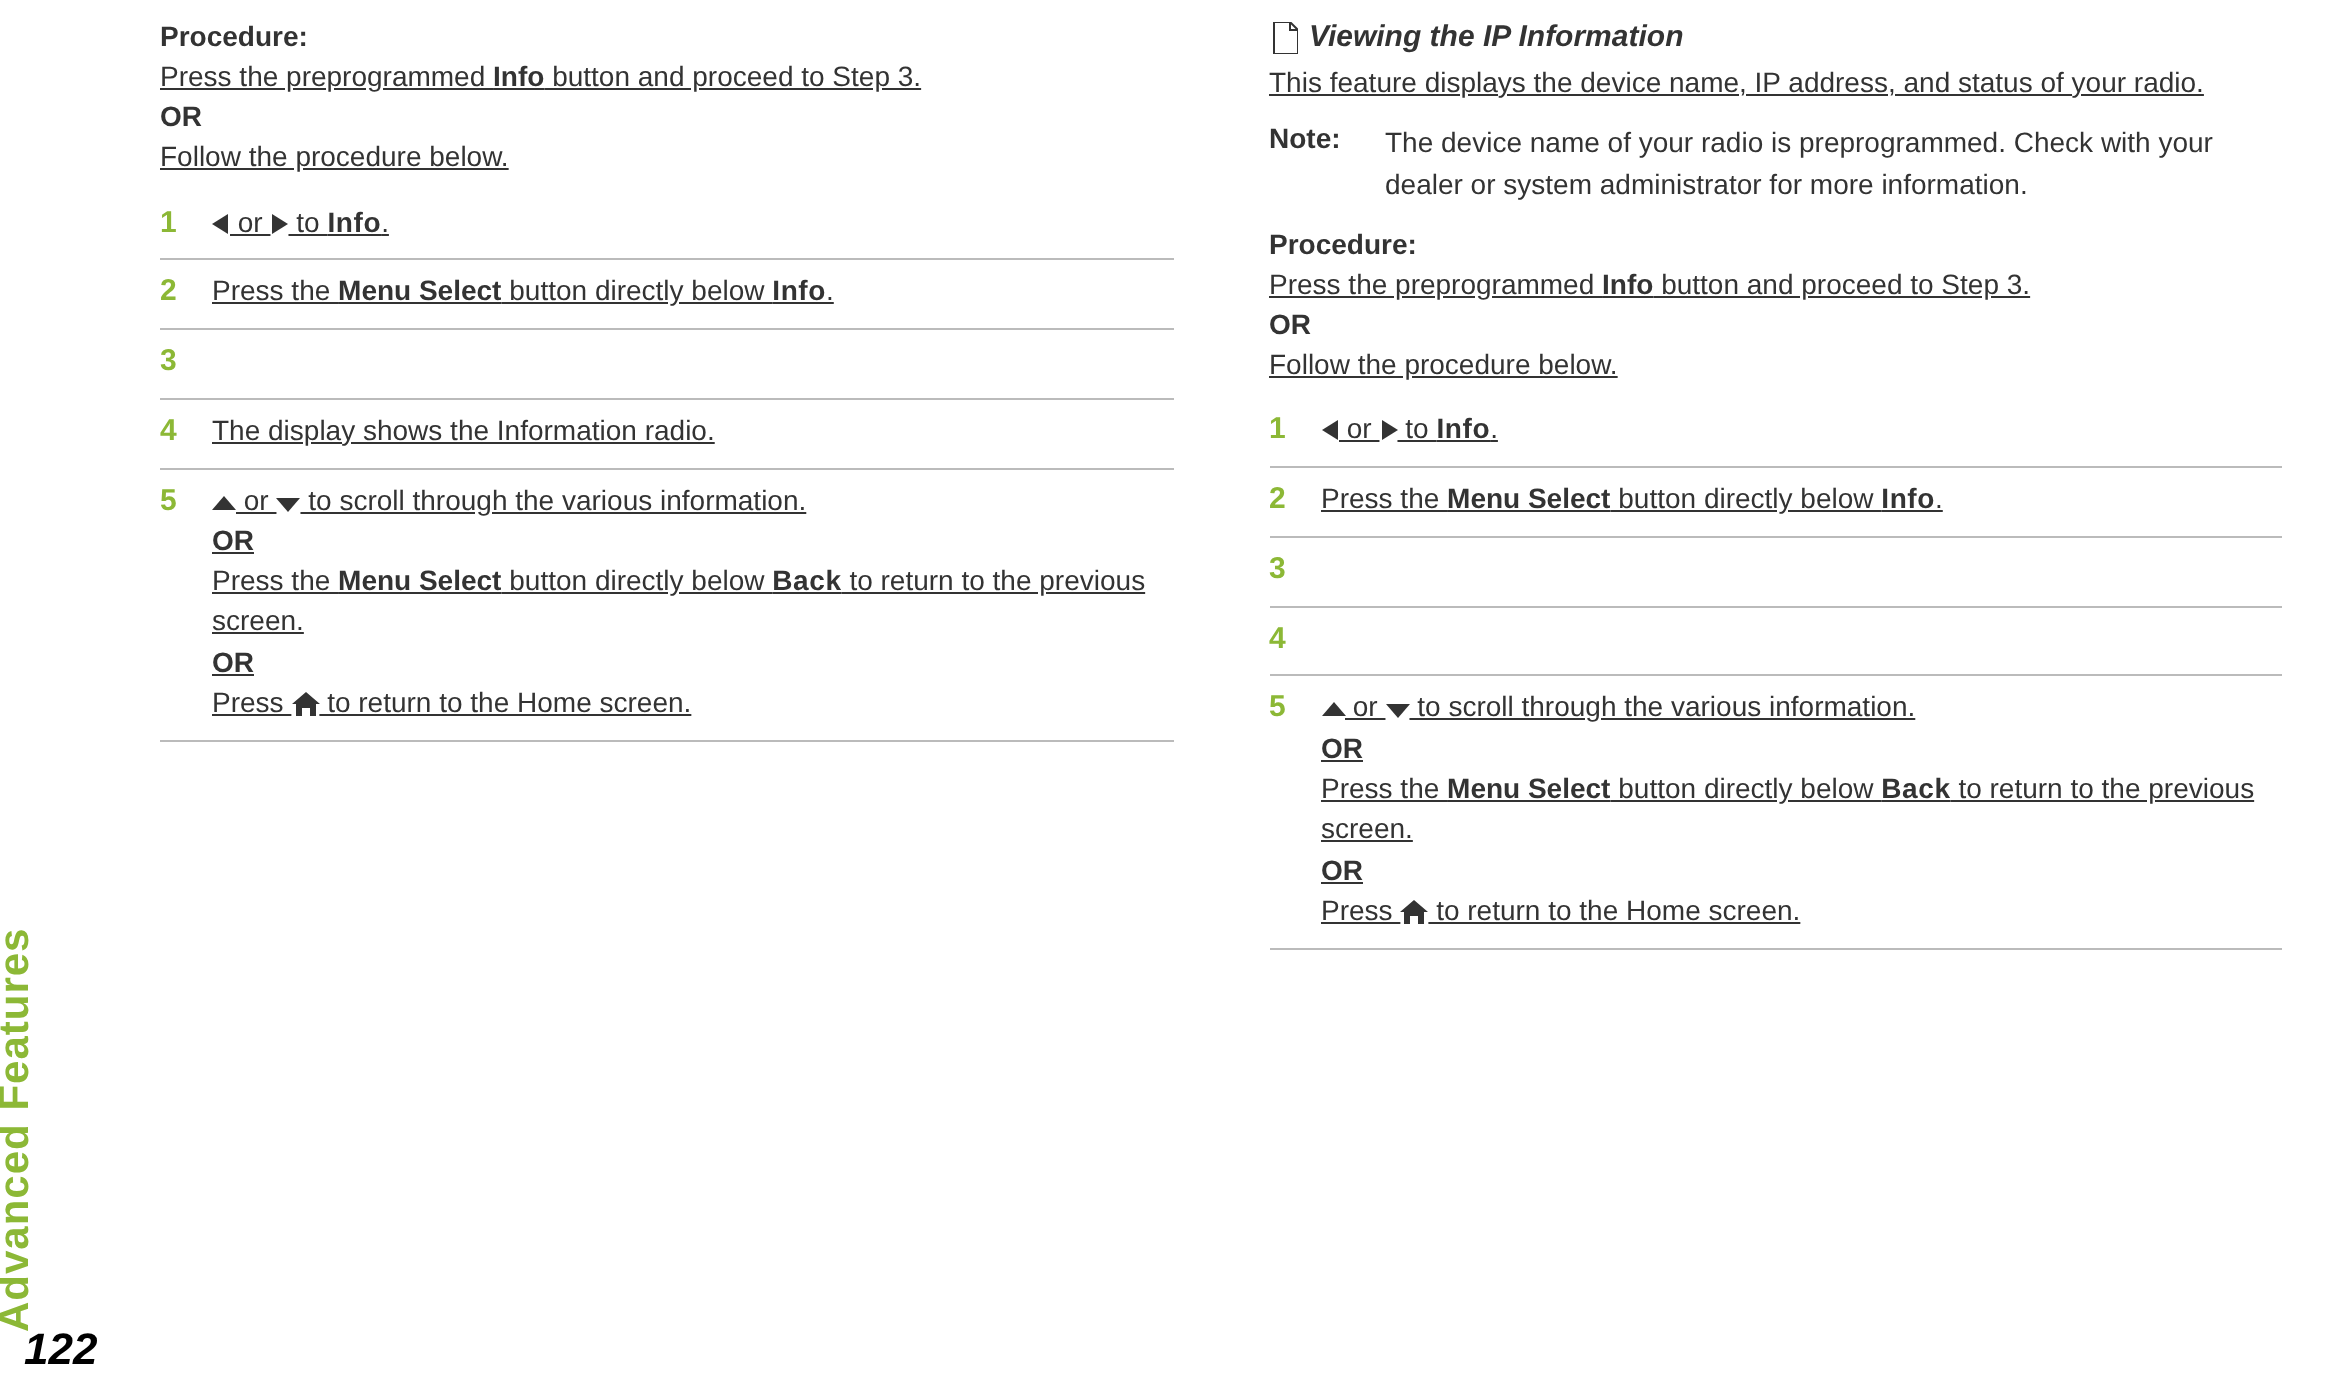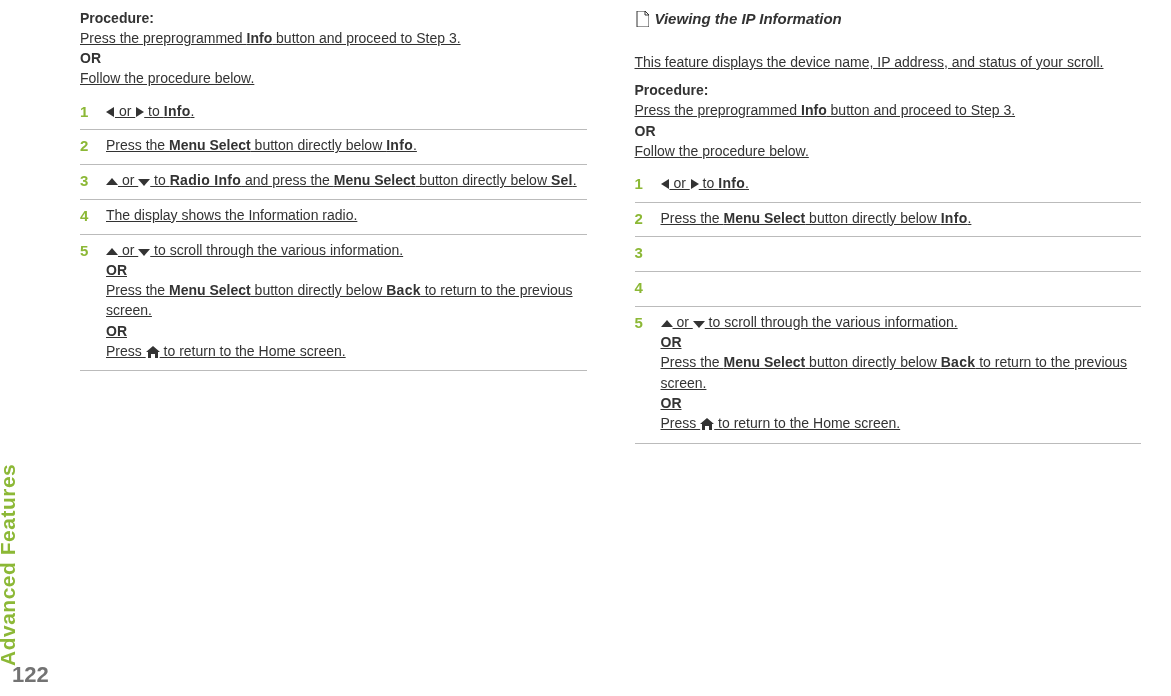--- a/index.html
+++ b/index.html
@@ -31,37 +31,38 @@
       color: #8cb836;
       white-space: nowrap;
       letter-spacing: 0.5px;
     }
     .page-number {
       position: absolute;
       bottom: 8px;
       left: 12px;
       font-size: 22px;
       font-weight: bold;
-      color: #737373;
+      color: #000000;
+      font-style: italic;
     }
     .content-area {
       flex: 1;
       display: flex;
       gap: 48px;
       padding: 10px 30px 10px 20px;
     }
     .column {
       flex: 1;
       min-width: 0;
     }
     .heading {
       font-weight: bold;
       font-style: italic;
       font-size: 15px;
-      margin-bottom: 25px;
+      margin-bottom: 4px;
       display: flex;
       align-items: center;
       gap: 6px;
     }
     .heading-icon {
       display: inline-block;
       width: 14px;
       height: 16px;
     }
     .heading-icon svg { display: block; }
@@ -146,23 +147,20 @@
 
         <div class="step">
           <div class="step-num">2</div>
           <div class="step-body">
             <span>Press the </span><span class="strong">Menu Select</span><span> button directly below </span><span class="ui-term">Info</span><span>.</span>
           </div>
         </div>
 
         <div class="step">
           <div class="step-num">3</div>
-          <div class="step-body">
-            <span class="arrow-up"></span><span> or </span><span class="arrow-down"></span><span> to </span><span class="ui-term">Radio Info</span><span> and press the </span><span class="strong">Menu Select</span><span> button directly below </span><span class="ui-term">Sel</span><span>.</span>
-          </div>
         </div>
 
         <div class="step">
           <div class="step-num">4</div>
           <div class="step-body">The display shows the Information radio.</div>
         </div>
 
         <div class="step">
           <div class="step-num">5</div>
           <div class="step-body">
@@ -180,21 +178,25 @@
 
     <div class="column">
       <div class="heading">
         <span class="heading-icon">
           <svg viewBox="0 0 14 16">
               <path d="M2 0 L10 0 L14 4 L14 16 L2 16 Z M10 0 L10 4 L14 4" fill="none" stroke="#333" stroke-width="1"></path>
             </svg>
         </span>
         <span>Viewing the IP Information</span>
       </div>
-      <div class="para">This feature displays the device name, IP address, and status of your scroll.</div>
+      <div class="para">This feature displays the device name, IP address, and status of your radio.</div>
+      <div class="note-row">
+        <div class="note-label">Note:</div>
+        <div class="note-text">The device name of your radio is preprogrammed. Check with your dealer or system administrator for more information.</div>
+      </div>
 
       <div class="procedure-label">Procedure:</div>
       <div class="para" style="margin-bottom:0;">
         <span>Press the preprogrammed </span><span class="strong">Info</span><span> button and proceed to Step 3.</span>
       </div>
       <div class="or-line">OR</div>
       <div class="para">Follow the procedure below.</div>
 
       <div class="steps">
 

